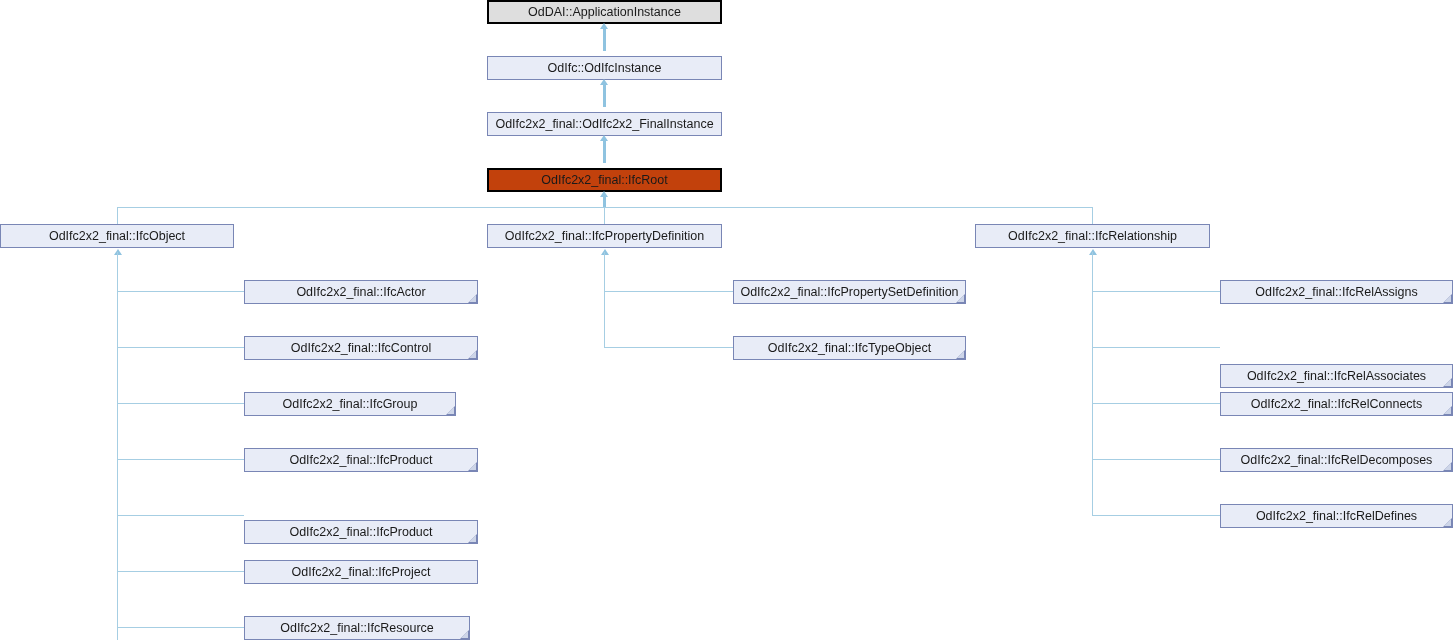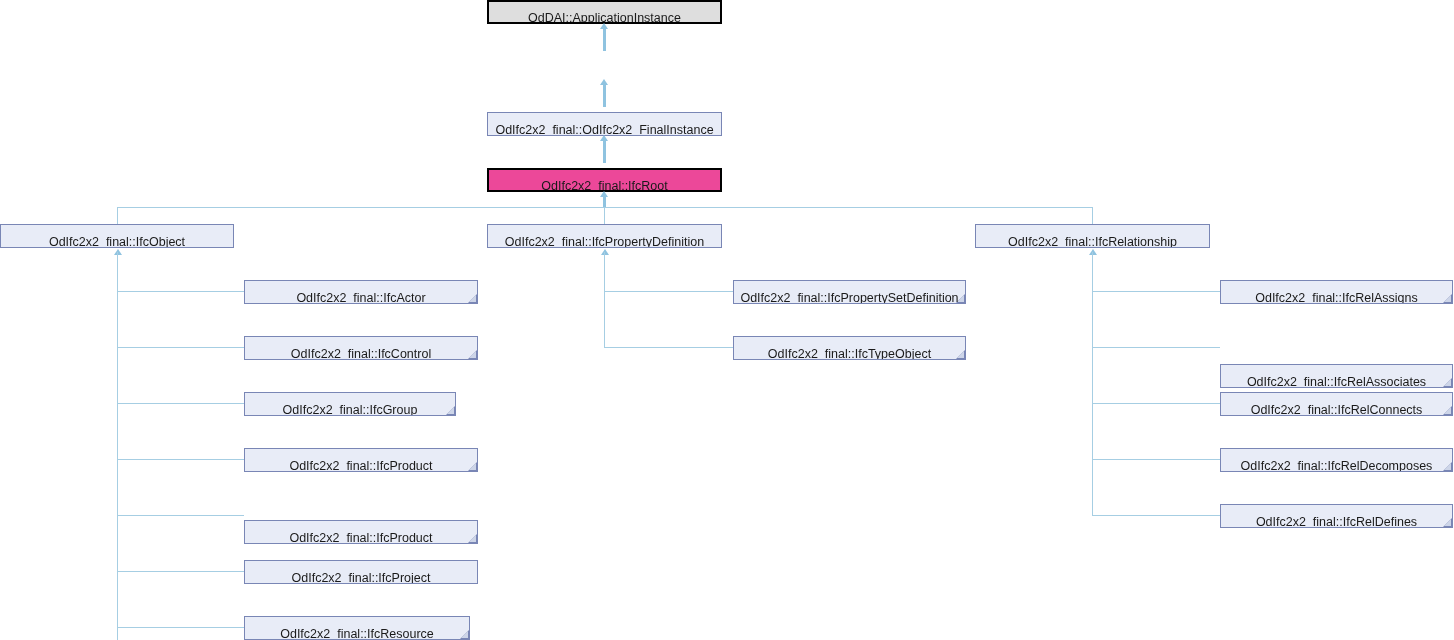--- a/index.html
+++ b/index.html
@@ -49,21 +49,21 @@
     line-height: 22px;
     text-align: center;
     font-size: 12.5px;
     color: #1a1a1a;
     white-space: nowrap;
     overflow: hidden;
     background: #e8ecf7;
     border: 1px solid #7986b5;
   }
   .node.root-current {
-    background: #ec4899;
+    background: #c2410c;
     border: 2px solid #000000;
     line-height: 20px;
   }
   .node.ancestor-top {
     background: #dedede;
     border: 2px solid #000000;
     line-height: 20px;
   }
   
   .node.folded::after {
@@ -84,35 +84,38 @@
     width: 0;
     height: 0;
     border-left: 7px solid transparent;
     border-bottom: 7px solid #cdd5e8;
     z-index: 1;
   }
   .node .label {
     position: relative;
     z-index: 2;
     display: block;
-    padding: 6px 6px;
+    padding: 0 6px;
   }
 </style>
 </head>
 <body>
 
 <div id="diagram">
 
   <div class="node ancestor-top" id="n-app-instance" style="left:487px; top:0px; width:235px;">
     <span class="label">OdDAI::ApplicationInstance</span>
   </div>
 
   <div class="arrow-stem" style="left:603px; top:28px; height:23px;"></div>
   <div class="arrow" style="left:600px; top:23px;"></div>
 
+  <div class="node" id="n-odifc-instance" style="left:487px; top:56px; width:235px;">
+    <span class="label">OdIfc::OdIfcInstance</span>
+  </div>
 
   <div class="arrow-stem" style="left:603px; top:84px; height:23px;"></div>
   <div class="arrow" style="left:600px; top:79px;"></div>
 
   <div class="node" id="n-final-instance" style="left:487px; top:112px; width:235px;">
     <span class="label">OdIfc2x2_final::OdIfc2x2_FinalInstance</span>
   </div>
 
   <div class="arrow-stem" style="left:603px; top:140px; height:23px;"></div>
   <div class="arrow" style="left:600px; top:135px;"></div>

